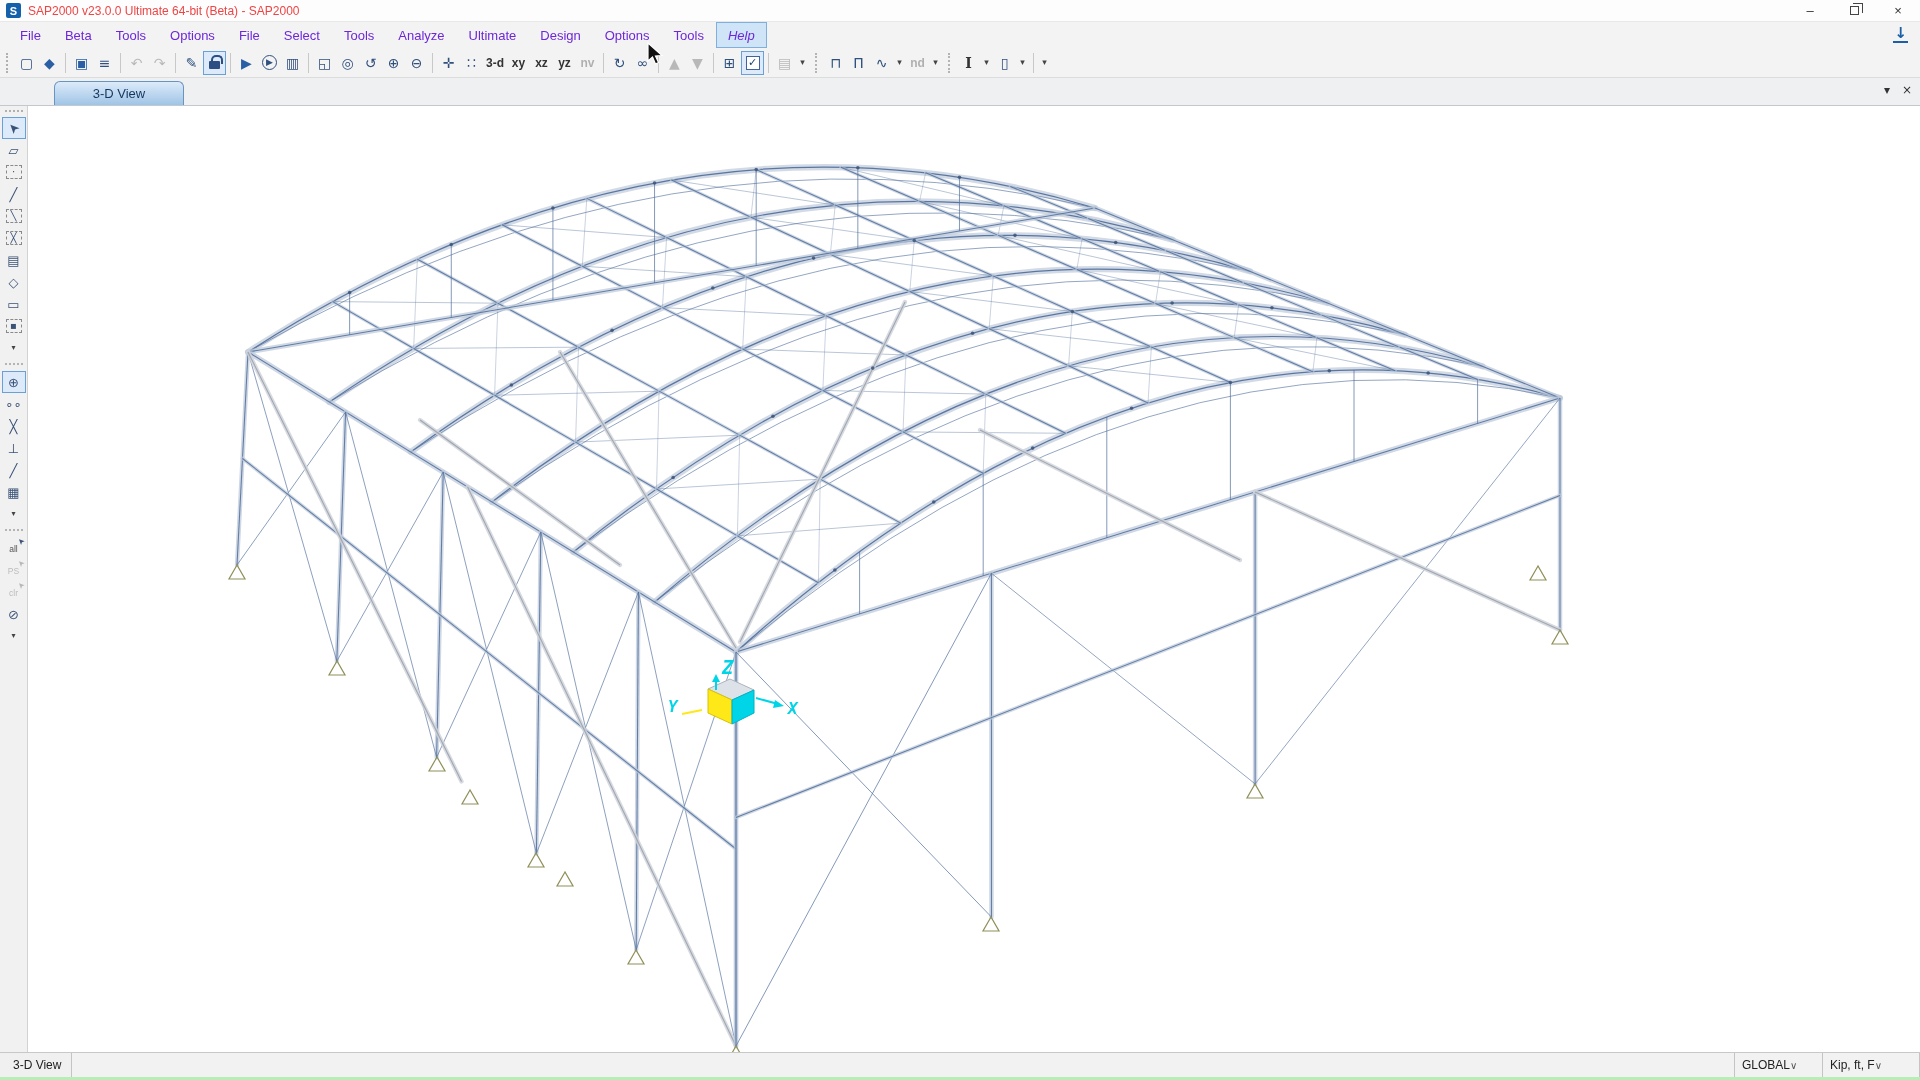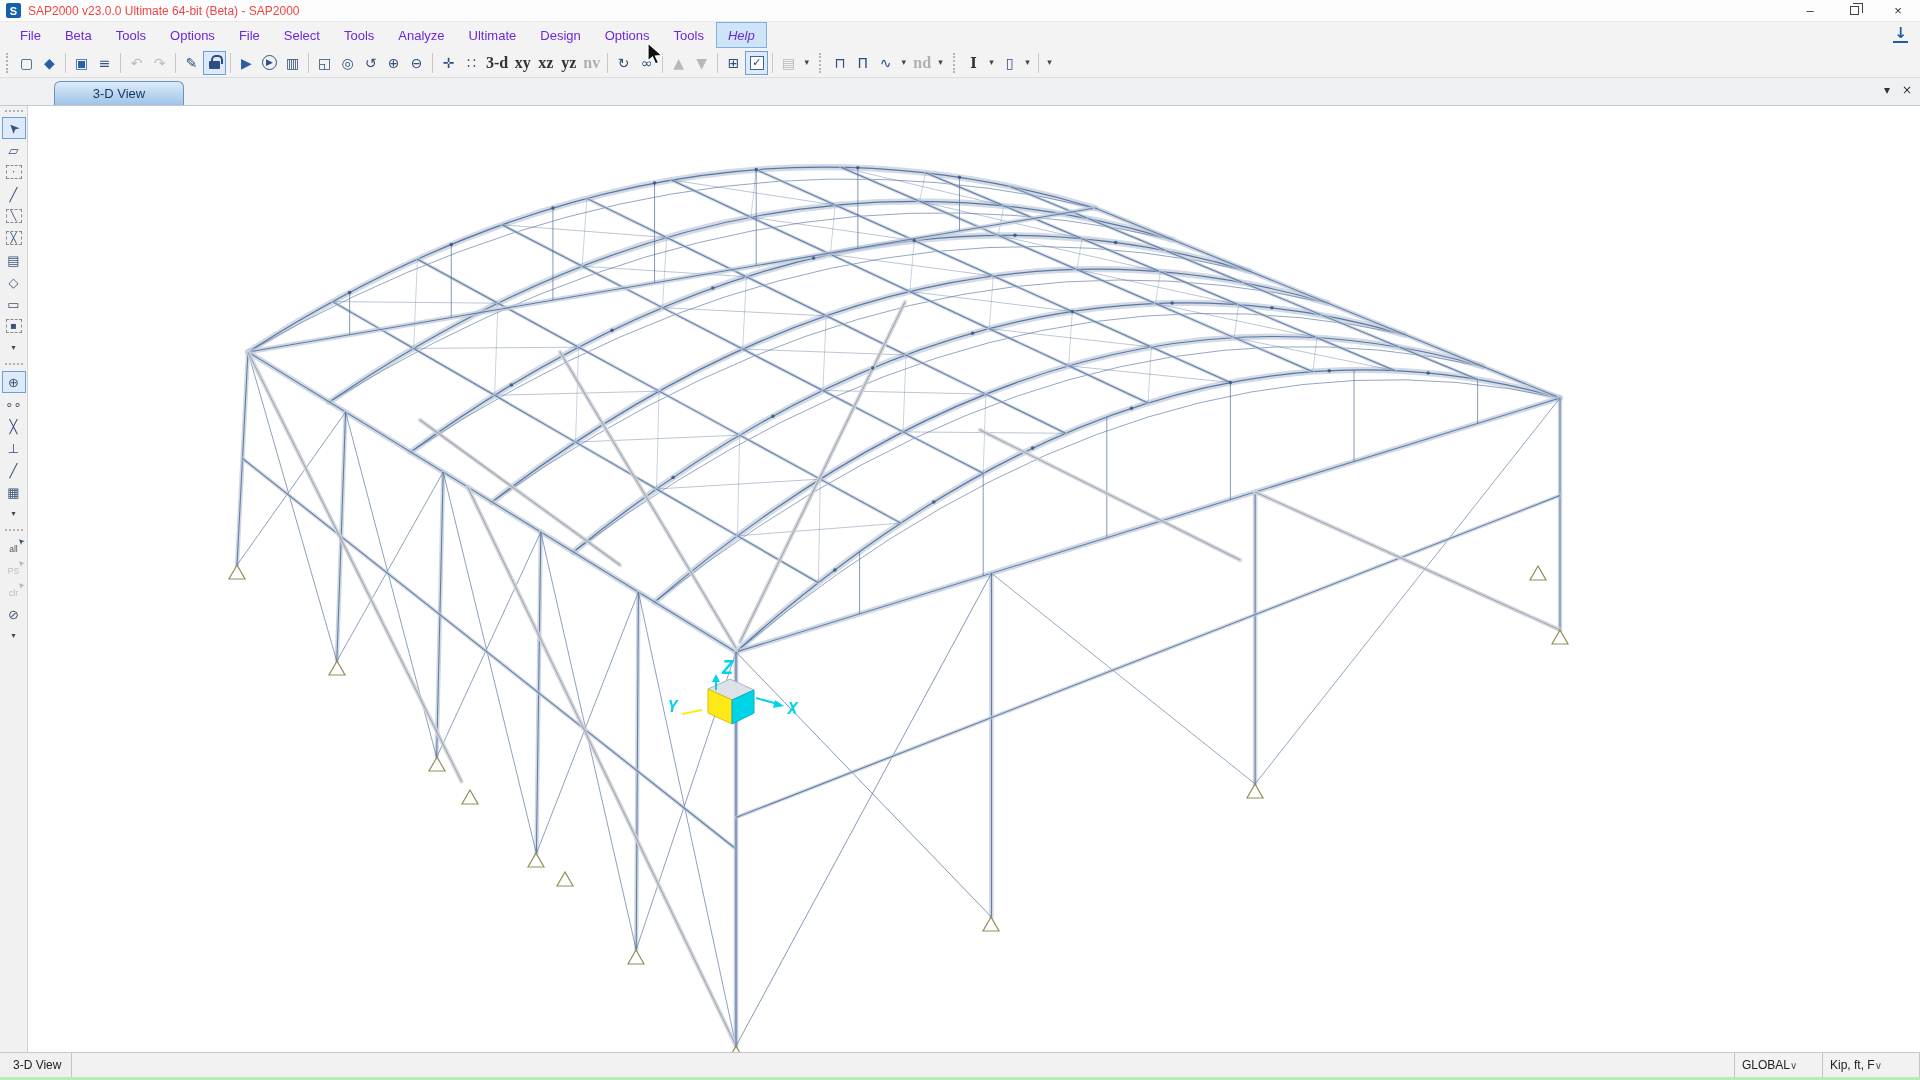--- a/index.html
+++ b/index.html
@@ -28,21 +28,21 @@
   .tb-sep { width:1px; height:20px; background:#c8c8c8; margin:0 4px; }
   .tb-dots { width:3px; height:20px; border-left:2px dotted #b4b4b4; margin:0 6px; }
   .tb-btn { min-width:23px; height:24px; border:1px solid transparent; background:transparent; display:flex; align-items:center;
             justify-content:center; font-family:"DejaVu Sans", sans-serif; color:#2e4a72; padding:0 2px; }
   .tb-btn .glyph { font-size:14px; line-height:1; color:#30507e; font-family:"DejaVu Sans", sans-serif; }
   .tb-btn .glyph.blue { color:#2a5fa5; }
   .tb-btn .glyph.circle { border:1.4px solid #30507e; border-radius:50%; width:15px; height:15px; font-size:9px;
                           display:flex; align-items:center; justify-content:center; }
   .tb-btn.caret { min-width:13px; }
   .tb-btn.caret .glyph { font-size:9px; color:#444; }
-  .tb-btn .tb-text { font-size:16px; font-weight:bold; color:#333; font-family:Liberation Serif, serif; }
+  .tb-btn .tb-text { font-size:12px; font-weight:bold; color:#333; font-family:Liberation Sans, sans-serif; }
   .tb-btn.serif .tb-text { font-family:"DejaVu Serif", serif; font-size:14px; }
   .tb-btn.disabled { opacity:.35; filter:grayscale(1); }
   .tb-btn.selected { background:#dceafa; border:1px solid #6aa0d8; }
   .lock-shape { position:relative; width:11px; height:8px; background:#2d4e82; border-radius:1px; margin-top:5px; }
   .lock-shape::before { content:""; position:absolute; top:-6px; left:1.5px; width:8px; height:7px;
                         border:2px solid #2d4e82; border-bottom:none; border-radius:5px 5px 0 0; }
   .checkbox-shape { width:14px; height:14px; border:1px solid #41639a; background:#fff; color:#18406e;
                     font-size:11px; font-weight:bold; display:flex; align-items:center; justify-content:center; }
 
   

